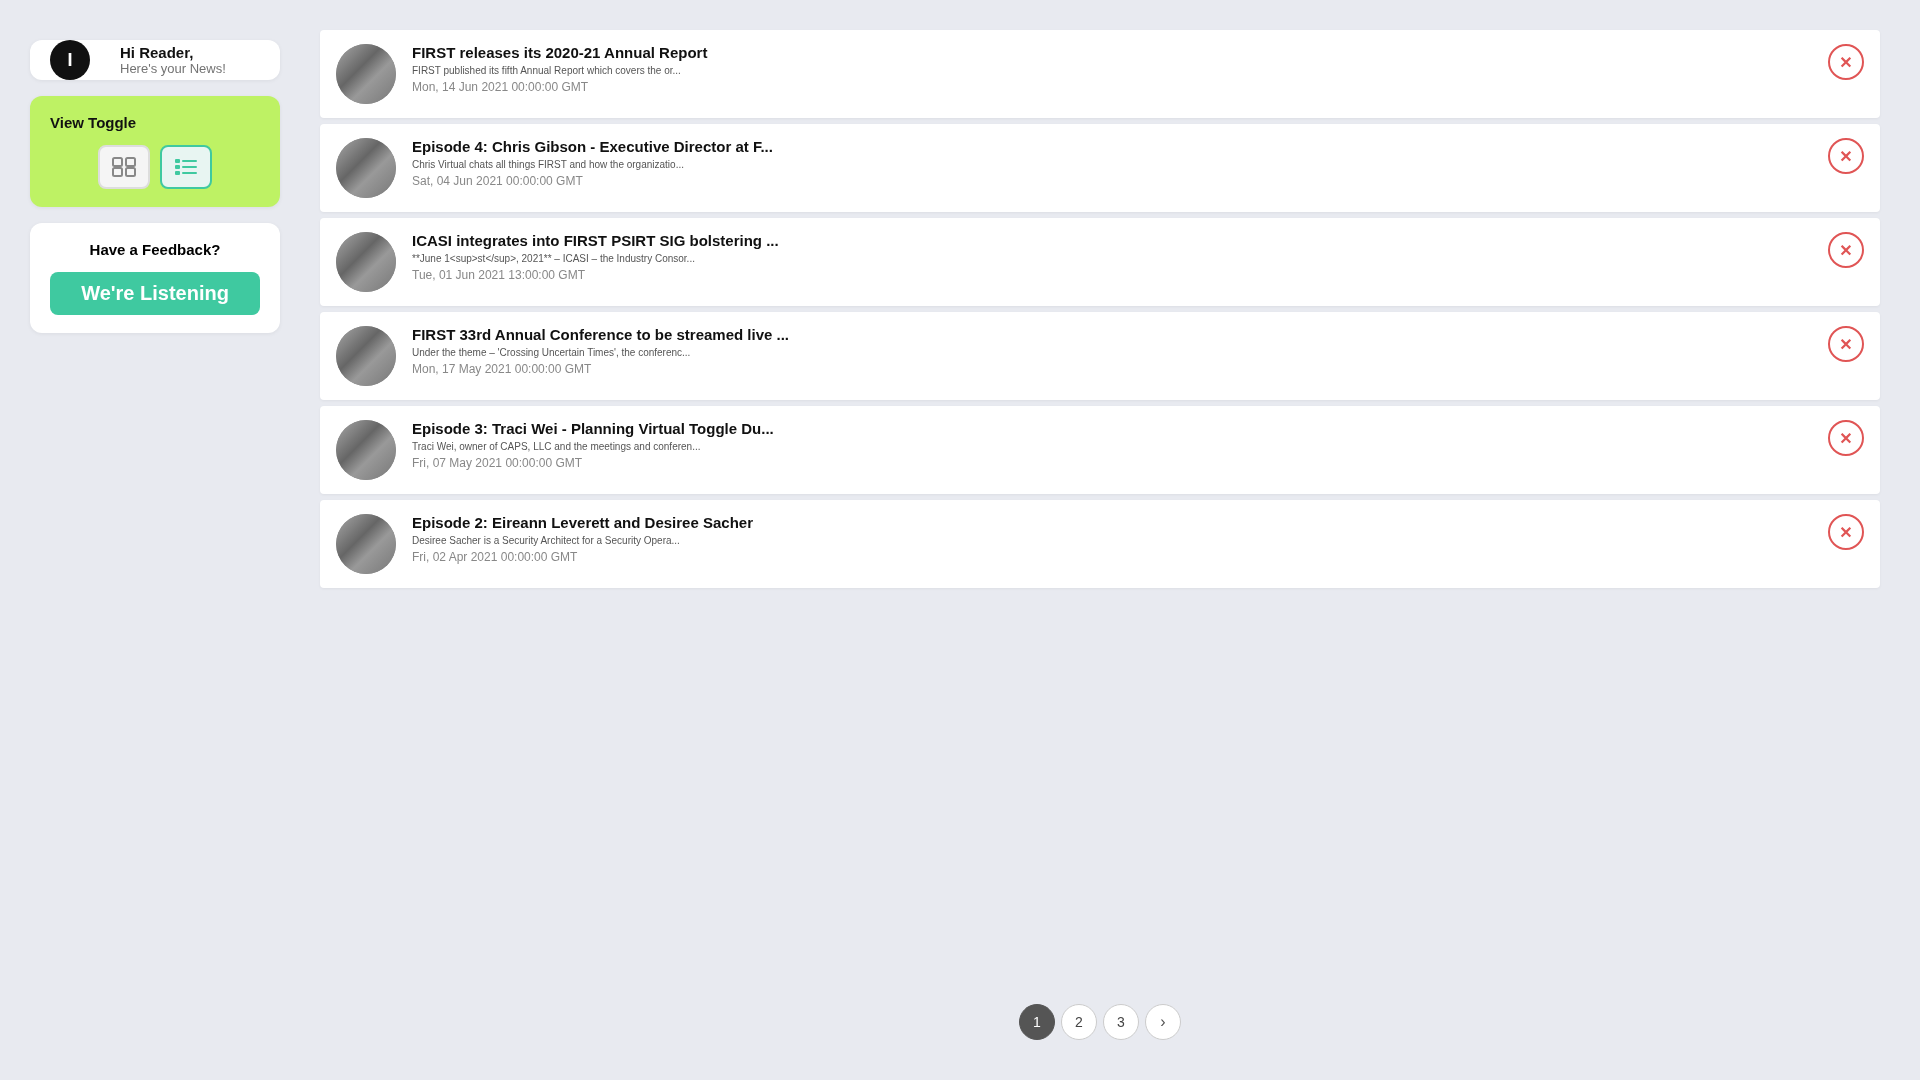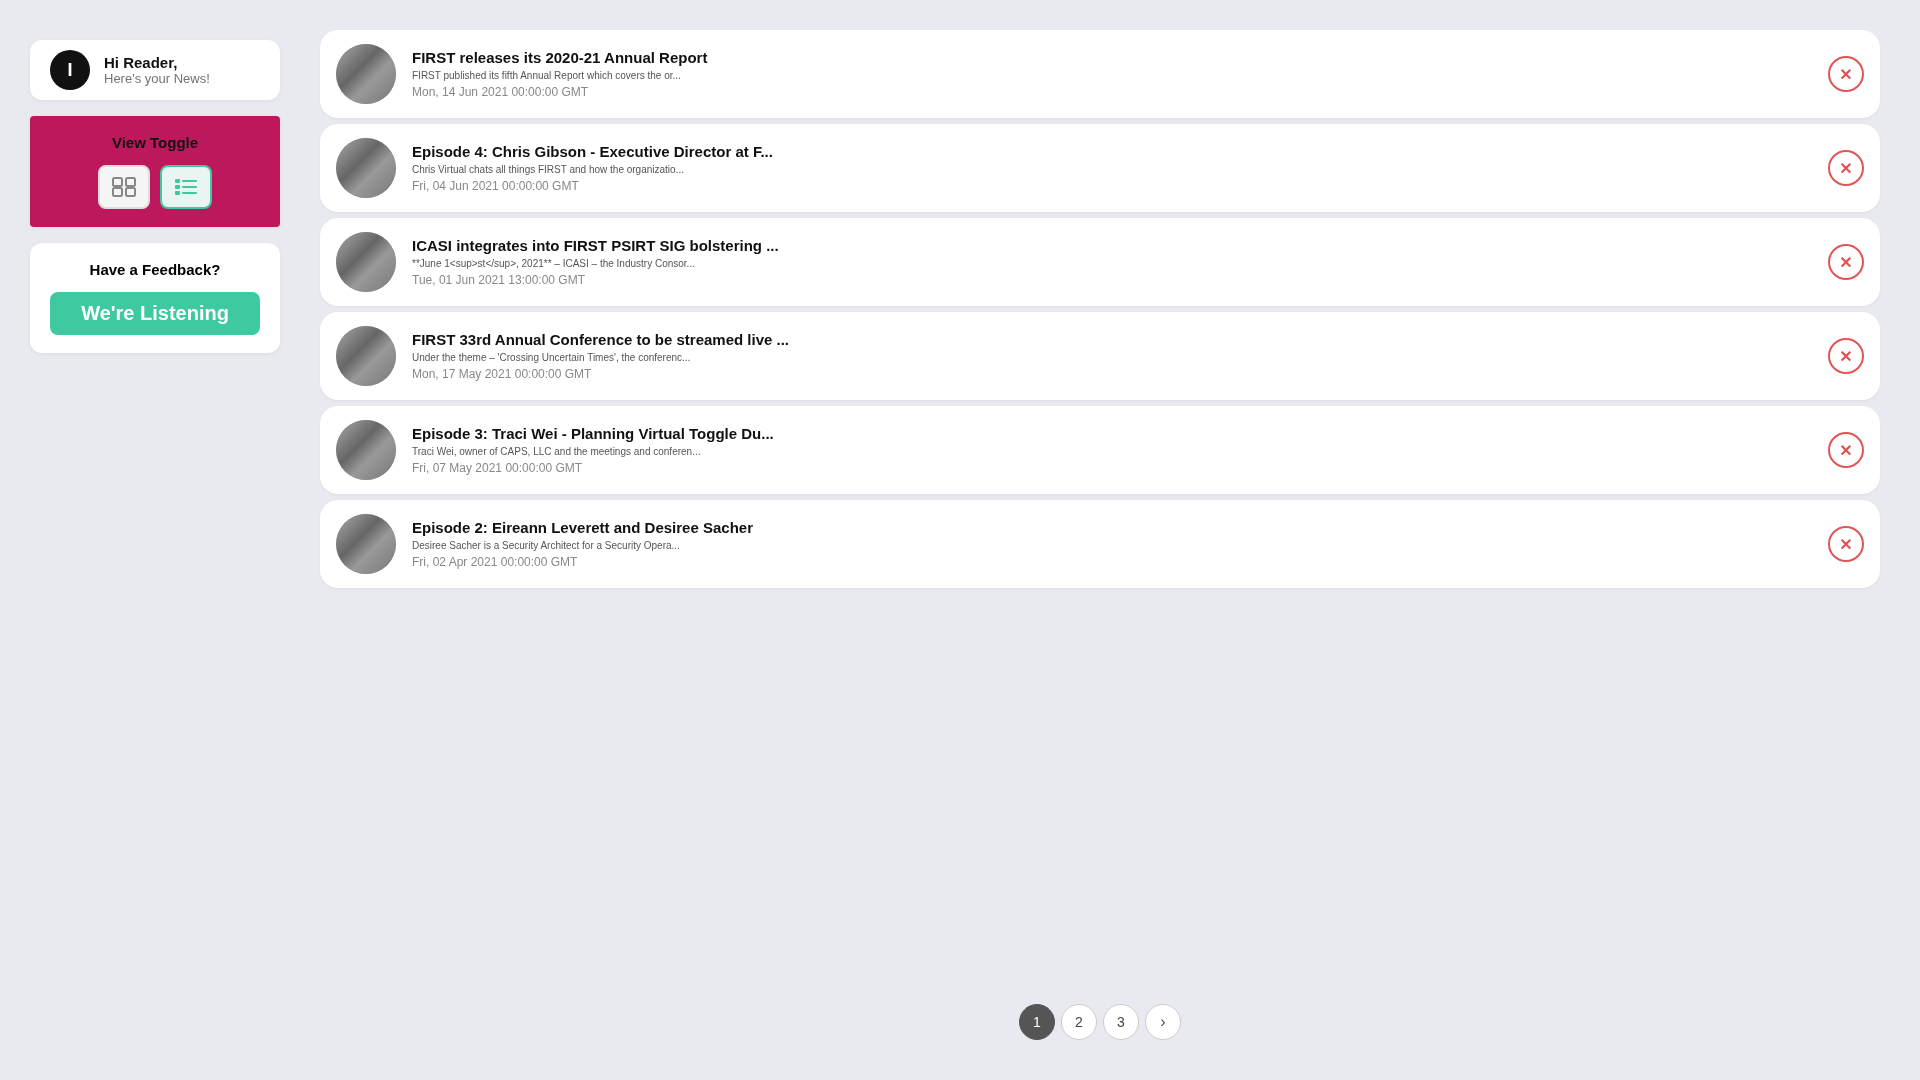--- a/index.html
+++ b/index.html
@@ -16,24 +16,24 @@
       flex-shrink: 0;
       display: flex;
       flex-direction: column;
       gap: 16px;
       padding: 20px 20px 20px 10px;
     }
 
     .greeting-card {
       background: white;
       border-radius: 12px;
-      padding: 10px 20px;
-      display: flex;
-      align-items: center;
-      gap: 14px;
+      padding: 0 20px;
+      display: flex;
+      align-items: center;
+      gap: 30px;
       box-shadow: 0 1px 4px rgba(0,0,0,0.06);
     }
 
     .avatar-icon {
       width: 40px;
       height: 40px;
       border-radius: 50%;
       background: #111;
       display: flex;
       align-items: center;
@@ -53,25 +53,25 @@
       font-size: 15px;
       color: #111;
     }
 
     .greeting-text .sub {
       font-size: 13px;
       color: #737373;
     }
 
     .view-toggle-card {
-      background: #be185d;
-      border-radius: 4px;
+      background: #bef264;
+      border-radius: 12px;
       padding: 18px 20px;
       box-shadow: 0 1px 4px rgba(0,0,0,0.06);
-      text-align: center;
+      text-align: left;
     }
 
     .view-toggle-title {
       font-weight: 700;
       font-size: 15px;
       color: #111;
       margin-bottom: 14px;
     }
 
     .toggle-buttons {
@@ -137,24 +137,23 @@
 
     .news-list {
       display: flex;
       flex-direction: column;
       gap: 6px;
       flex: 1;
     }
 
     .news-item {
       background: white;
-      border-radius: 18px;
+      border-radius: 4px;
       padding: 14px 16px;
       display: flex;
-      align-items: center;
       gap: 16px;
       box-shadow: 0 1px 3px rgba(0,0,0,0.05);
       position: relative;
     }
 
     .news-thumbnail {
       width: 60px;
       height: 60px;
       border-radius: 50%;
       background: #888;
@@ -302,21 +301,21 @@
         </div>
         <button class="delete-btn">✕</button>
       </div>
       <div class="news-item">
         <div class="news-thumbnail">
           <div class="news-thumb-img"></div>
         </div>
         <div class="news-text">
           <div class="news-title">Episode 4: Chris Gibson - Executive Director at F...</div>
           <div class="news-excerpt">Chris Virtual chats all things FIRST and how the organizatio...</div>
-          <div class="news-date">Fri, 04 Jun 2021 00:00:00 GMT</div>
+          <div class="news-date">Sat, 04 Jun 2021 00:00:00 GMT</div>
         </div>
         <button class="delete-btn">✕</button>
       </div>
       <div class="news-item">
         <div class="news-thumbnail">
           <div class="news-thumb-img"></div>
         </div>
         <div class="news-text">
           <div class="news-title">ICASI integrates into FIRST PSIRT SIG bolstering ...</div>
           <div class="news-excerpt">**June 1&lt;sup&gt;st&lt;/sup&gt;, 2021** – ICASI – the Industry Consor...</div>

